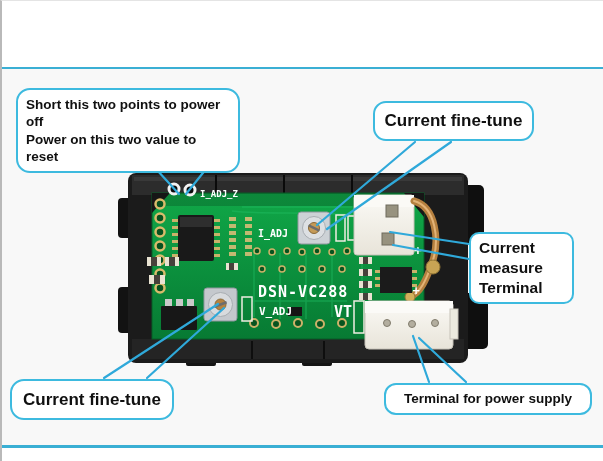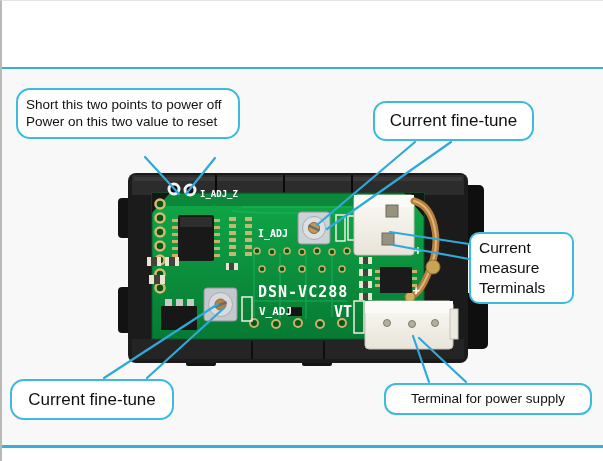--- a/index.html
+++ b/index.html
@@ -21,21 +21,21 @@
   .divider{position:absolute;left:0;width:100%;background:var(--divider);z-index:1}
   .divider.top{top:66px;height:2px}
   .divider.bottom{top:444px;height:3px}
   svg.scene{position:absolute;left:0;top:0;z-index:2}
   .leader{stroke:var(--accent);stroke-width:2.2;fill:none;stroke-linecap:round}
   .silk{fill:#fff;font-family:"DejaVu Sans Mono",monospace;font-weight:bold}
   .silkbox{fill:none;stroke:#f0ede2;stroke-width:1.5}
   .trace{stroke:#22c065;stroke-width:1.5;fill:none;opacity:.45}
   .callout{
     position:absolute;background:#fff;border:2px solid var(--callout-border);
-    color:#101010;font-weight:normal;z-index:3;
+    color:#101010;font-weight:bold;z-index:3;
   }
   #callout-reset{left:14px;top:87px;width:224px;padding:6px 8px;font-size:13.5px;line-height:1.28;border-radius:14px}
   #callout-ft-top{left:371px;top:100px;width:161px;height:40px;font-size:17px;display:flex;align-items:center;justify-content:center;border-radius:13px}
   #callout-measure{left:467px;top:231px;width:105px;padding:4px 8px;font-size:15.5px;line-height:1.3;border-radius:10px}
   #callout-ft-bottom{left:8px;top:378px;width:164px;height:41px;font-size:17px;display:flex;align-items:center;justify-content:center;border-radius:14px}
   #callout-power{left:382px;top:382px;width:208px;padding:5px 4px;font-size:13.5px;line-height:1.3;text-align:center;border-radius:12px}
 </style>
 </head>
 <body>
 
@@ -260,21 +260,21 @@
     <div>Short this two points to power off</div>
     <div>Power on this two value to reset</div>
   </div>
 
   <div class="callout" id="callout-ft-top">
     <span>Current fine-tune</span>
   </div>
 
   <div class="callout" id="callout-measure">
     <div>Current measure</div>
-    <div>Terminals</div>
+    <div>Terminal</div>
   </div>
 
   <div class="callout" id="callout-ft-bottom">
     <span>Current fine-tune</span>
   </div>
 
   <div class="callout" id="callout-power">
     <div>Terminal for power supply</div>
   </div>
 

